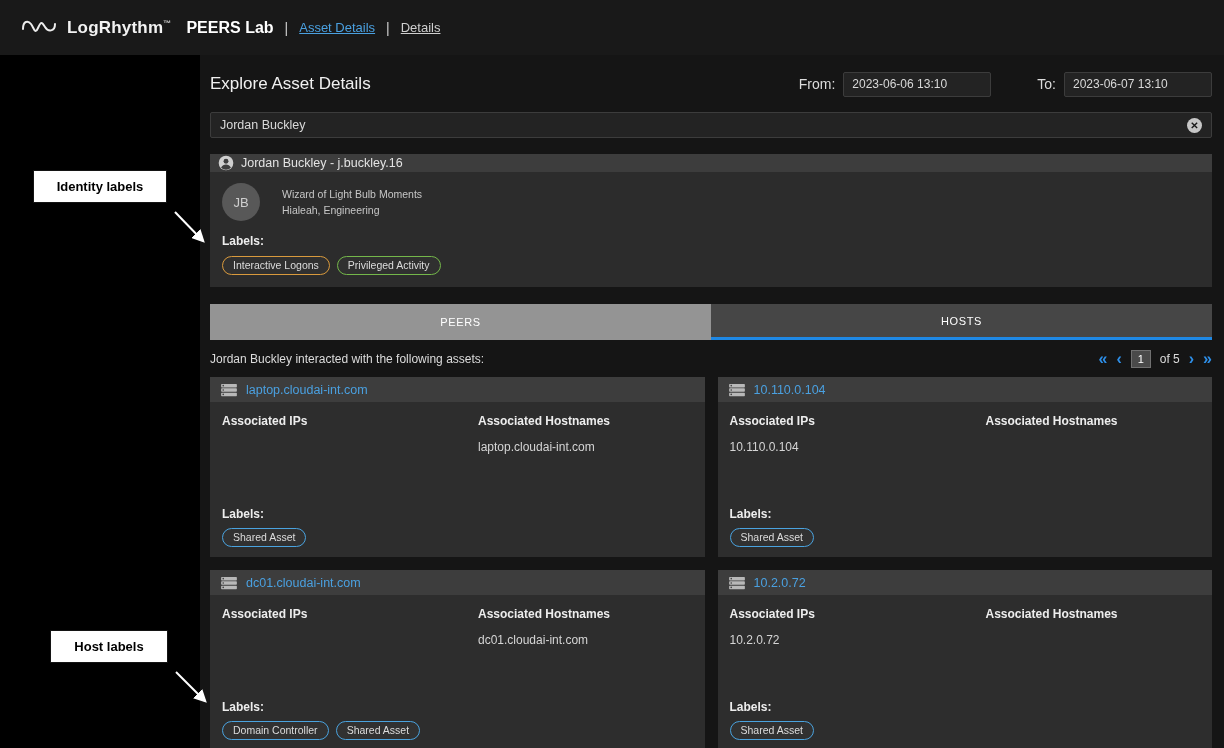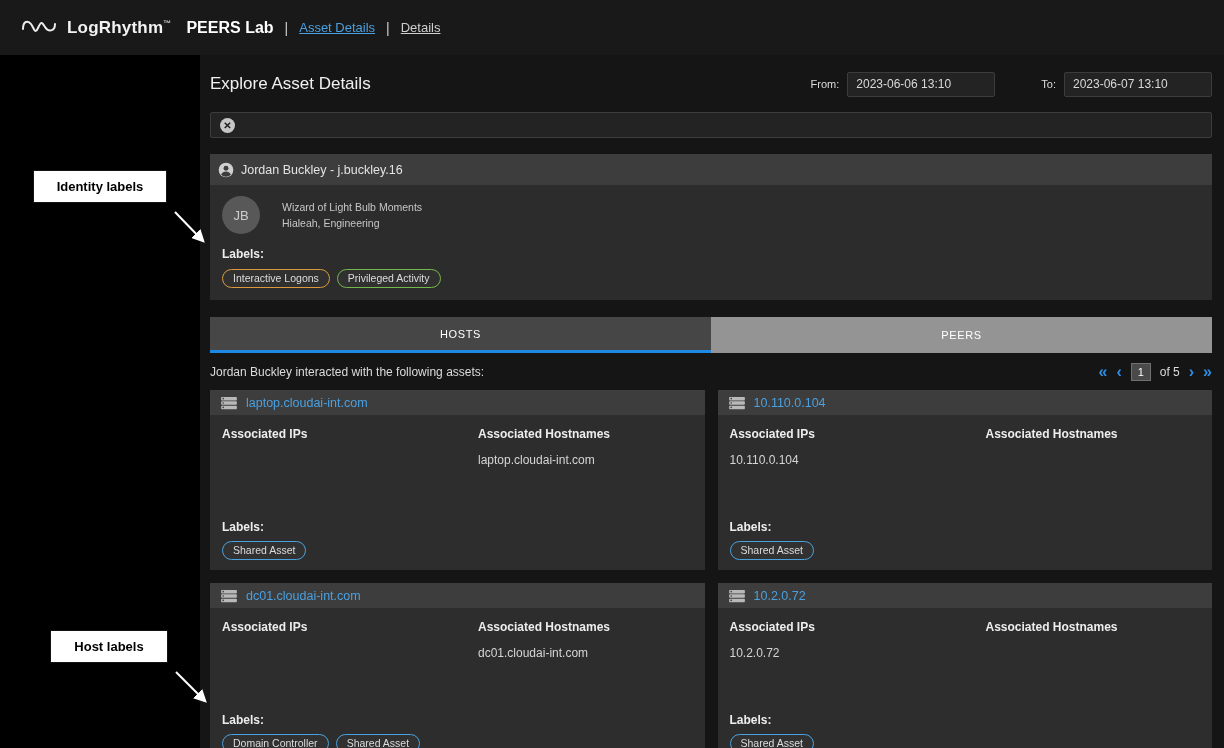--- a/index.html
+++ b/index.html
@@ -24,21 +24,21 @@
   .nav-link.inactive { color:#cfcfcf; }
 
   
   .main { position:absolute; top:55px; left:0; right:0; bottom:0; background:#000; }
   .content-area { position:absolute; top:0; left:200px; right:0; bottom:0; background:#151515; }
   .content { margin-left:10px; margin-right:12px; padding-top:12px; }
 
   .title-row { display:flex; justify-content:space-between; align-items:center; height:34px; }
   .page-title { font-size:17px; font-weight:400; color:#f0f0f0; }
   .date-range { display:flex; align-items:center; gap:8px; }
-  .date-range label { font-size:11px; color:#dcdcdc;padding-left:28px; }
+  .date-range label { font-size:14px; color:#dcdcdc;padding-left:28px; }
   .date-input {
     width:148px; height:25px; background:#232323; border:1px solid #3c3c3c;
     border-radius:2px; color:#d9d9d9; font-size:12px; padding:0 8px;
     font-family:"Liberation Sans", sans-serif;
   }
   .date-range .to-label { margin-left:10px; }
 
   .searchbar {
     margin-top:11px; height:26px; background:#232323; border:1px solid #3c3c3c;
     border-radius:2px; display:flex; align-items:center; padding:0 9px;
@@ -48,21 +48,21 @@
     color:#d9d9d9; font-size:12.5px; font-family:"Liberation Sans", sans-serif;
   }
   .clear-icon {
     width:15px; height:15px; border-radius:50%; background:#c7c7c7; color:#1a1a1a;
     font-size:10px; line-height:15px; text-align:center; font-weight:700; cursor:pointer;
   }
 
   
   .identity-panel { margin-top:16px; }
   .panel-header {
-    height:31px; background:#3d3d3d; display:flex; align-items:center;
+    height:18px; background:#3d3d3d; display:flex; align-items:center;
     gap:7px; padding:0 8px; font-size:12.5px; color:#e3e3e3;
   }
   .panel-body { background:#2c2c2c; padding:11px 12px 12px 12px; }
   .avatar-row { display:flex; gap:22px; align-items:center; }
   .avatar {
     width:38px; height:38px; border-radius:50%; background:#585858; color:#cfcfcf;
     font-size:13px; display:flex; align-items:center; justify-content:center; flex:0 0 38px;
   }
   .subtitle { font-size:10.5px; color:#c6c6c6; line-height:1.55; }
   .labels-heading { margin-top:13px; font-size:12px; font-weight:700; color:#ededed; }
@@ -142,20 +142,21 @@
         <h1 class="page-title">Explore Asset Details</h1>
         <div class="date-range">
           <label>From:</label>
           <input class="date-input" value="2023-06-06 13:10" style="">
           <label class="to-label">To:</label>
           <input class="date-input" value="2023-06-07 13:10" style="">
         </div>
       </div>
 
       <div class="searchbar">
+        <input class="search-input" value="Jordan Buckley" style="">
         <span class="clear-icon">✕</span>
       </div>
 
       <section class="identity-panel">
         <div class="panel-header">
           <span style="display:flex;">
             <svg width="16" height="16" viewBox="0 0 24 24">
               <circle cx="12" cy="12" r="11" fill="#cfcfcf"></circle>
               <circle cx="12" cy="9.4" r="3.7" fill="#3d3d3d"></circle>
               <path d="M4.6 19.2c1.7-3.3 4.4-4.8 7.4-4.8s5.7 1.5 7.4 4.8a11 11 0 0 1-14.8 0z" fill="#3d3d3d"></path>
@@ -173,22 +174,22 @@
           </div>
           <div class="labels-heading">Labels:</div>
           <div class="pills">
             <span class="pill" style="border-color: rgb(217, 154, 61);">Interactive Logons</span>
             <span class="pill" style="border-color: rgb(116, 183, 74);">Privileged Activity</span>
           </div>
         </div>
       </section>
 
       <div class="tabs">
+        <div class="tab inactive">PEERS</div>
         <div class="tab active">HOSTS</div>
-        <div class="tab inactive">PEERS</div>
       </div>
 
       <div class="intro-row">
         <span class="intro-text">Jordan Buckley interacted with the following assets:</span>
         <div class="pagination">
           <span class="pg-arrow">«</span>
           <span class="pg-arrow">‹</span>
           <span class="pg-page">1</span>
           <span class="pg-of">of 5</span>
           <span class="pg-arrow">›</span>

